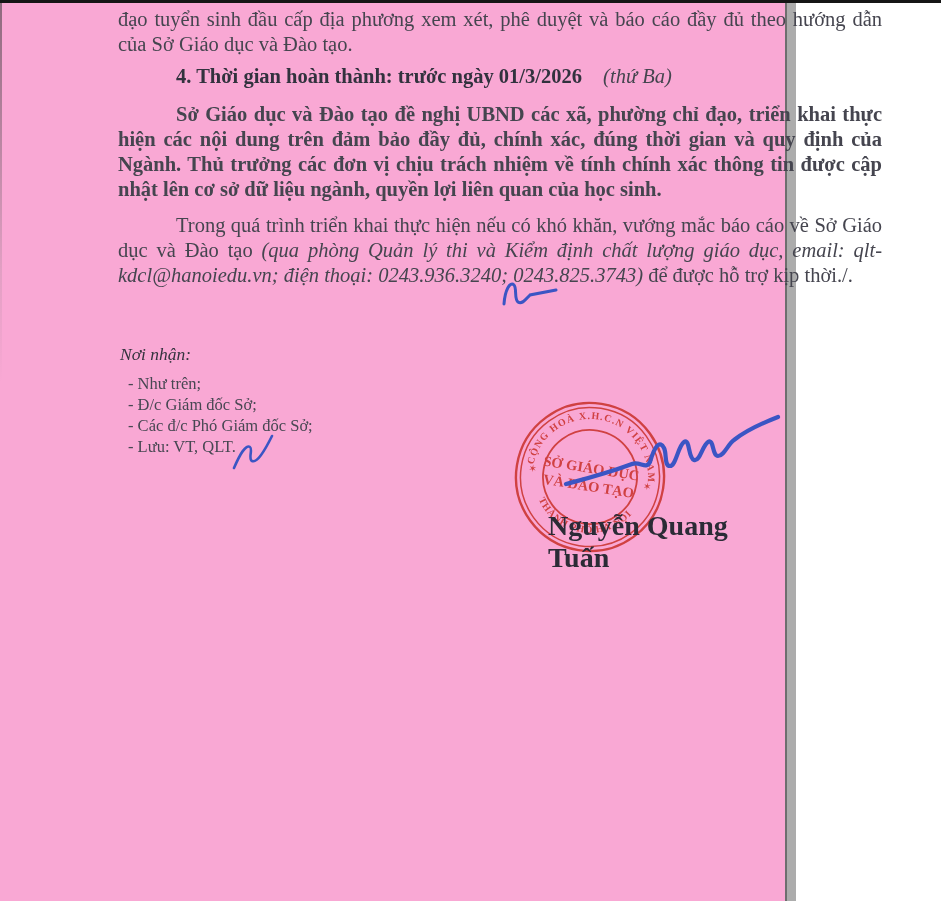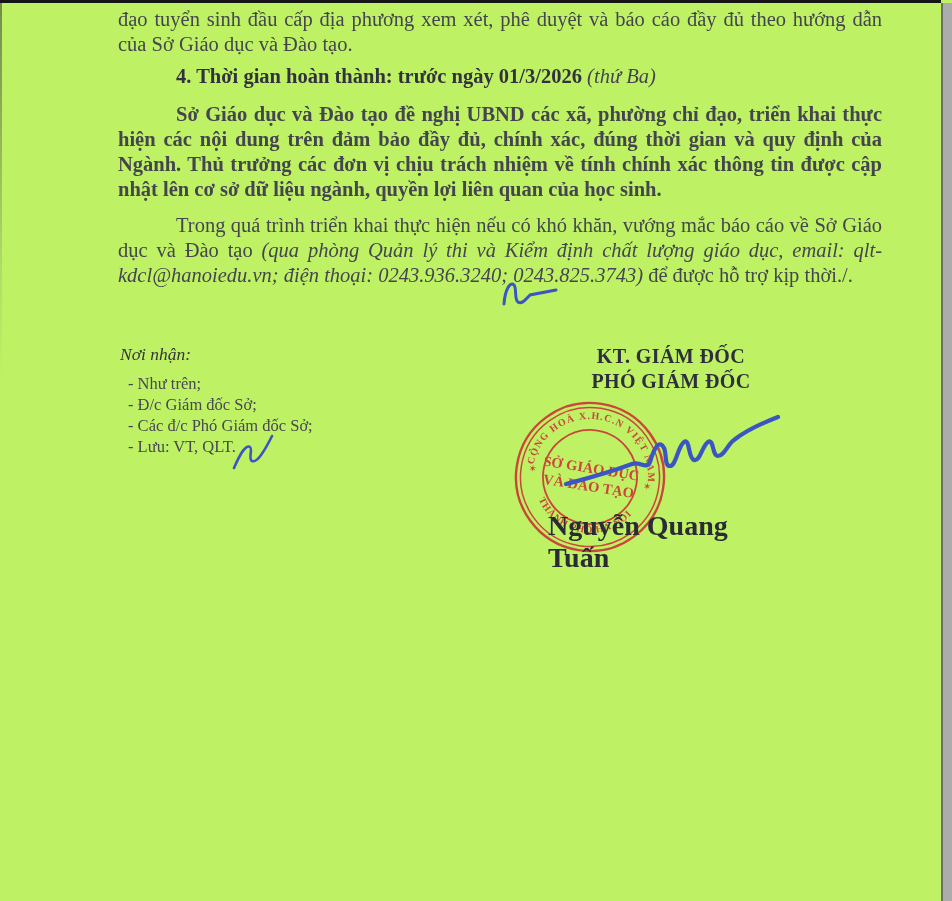--- a/index.html
+++ b/index.html
@@ -2,39 +2,39 @@
 <html lang="vi"><head>
 <meta charset="utf-8">
 <style>
   html,body{margin:0;padding:0;}
   body{
     width:952px;height:901px;
     background:#ffffff;
     font-family:"Liberation Serif","DejaVu Serif",serif;
     overflow:hidden;
   }
-  .page{position:relative;width:952px;height:901px;background:#bef264;}
+  .page{position:relative;width:796px;height:901px;background:#f9a8d4;}
 
   
   .scan-top-line{position:absolute;left:0;top:0;width:941px;height:3px;background:#151515;}
   .scan-left-line{position:absolute;left:0;top:3px;width:2px;height:380px;
     background:linear-gradient(to bottom,rgba(55,55,55,.55),rgba(120,120,120,.18) 70%,rgba(255,255,255,0));}
   .viewer-strip{position:absolute;right:0;top:3px;bottom:0;width:9px;background:#acacac;border-left:2px solid #6e6e6e;}
 
   
   .doc-text{position:absolute;left:118px;top:7px;width:764px;color:#45454f;
     font-size:20.5px;line-height:25px;text-align:justify;}
   .doc-text p{margin:0;}
   .para-indent{text-indent:58px;}
   .m-top-7{margin-top:7px !important;}
   .m-top-13{margin-top:13px !important;font-weight:bold;}
   .m-top-11{margin-top:11px !important;}
   .bold{font-weight:bold;color:#32323e;}
   .italic{font-style:italic;}
-  .heading-note{font-style:italic;font-weight:normal;color:#45454f;}
+  .heading-note{font-style:italic;font-weight:normal;color:#45454f;margin-left:16px;}
 
   
   .recipients{position:absolute;left:120px;top:344px;color:#474752;}
   .recipients .label{font-weight:normal;font-style:italic;font-size:17.5px;color:#33333e;margin:0 0 5px 0;}
   .recipients ul{list-style:none;margin:8px;padding:0;font-size:16.5px;line-height:21px;}
 
   
   .sig-titles{position:absolute;left:548px;top:344px;width:246px;text-align:center;
     font-weight:bold;font-size:20px;line-height:25px;color:#2e2e3c;letter-spacing:.4px;}
   .signer-name{position:absolute;left:548px;top:510px;width:246px;text-align:left;
@@ -64,24 +64,20 @@
   <div class="recipients">
     <p class="label">Nơi nhận:</p>
     <ul>
       <li>- Như trên;</li>
       <li>- Đ/c Giám đốc Sở;</li>
       <li>- Các đ/c Phó Giám đốc Sở;</li>
       <li>- Lưu: VT, QLT.</li>
     </ul>
   </div>
 
-  <div class="sig-titles">
-    <div>KT. GIÁM ĐỐC</div>
-    <div>PHÓ GIÁM ĐỐC</div>
-  </div>
 
   <svg class="stamp-svg" viewBox="0 0 160 160" aria-hidden="true">
     <g transform="rotate(9 80 80)" fill="none" stroke="#cd3a37">
       <circle cx="80" cy="80" r="74" stroke-width="2.4"></circle>
       <circle cx="80" cy="80" r="69.5" stroke-width="1.5"></circle>
       <circle cx="80" cy="80" r="47" stroke-width="1.8"></circle>
       <path id="arcTop" d="M 25.5 99.8 A 58 58 0 1 1 134.5 99.8" stroke="none" fill="none"></path>
       <path id="arcBottom" d="M 27.4 99.2 A 56 56 0 0 0 132.6 99.2" stroke="none" fill="none"></path>
       <text font-size="10" font-weight="bold" fill="#cd3a37" stroke="none" letter-spacing="1.1">
         <textPath href="#arcTop" startOffset="50%" text-anchor="middle">CỘNG HOÀ X.H.C.N VIỆT NAM</textPath>

